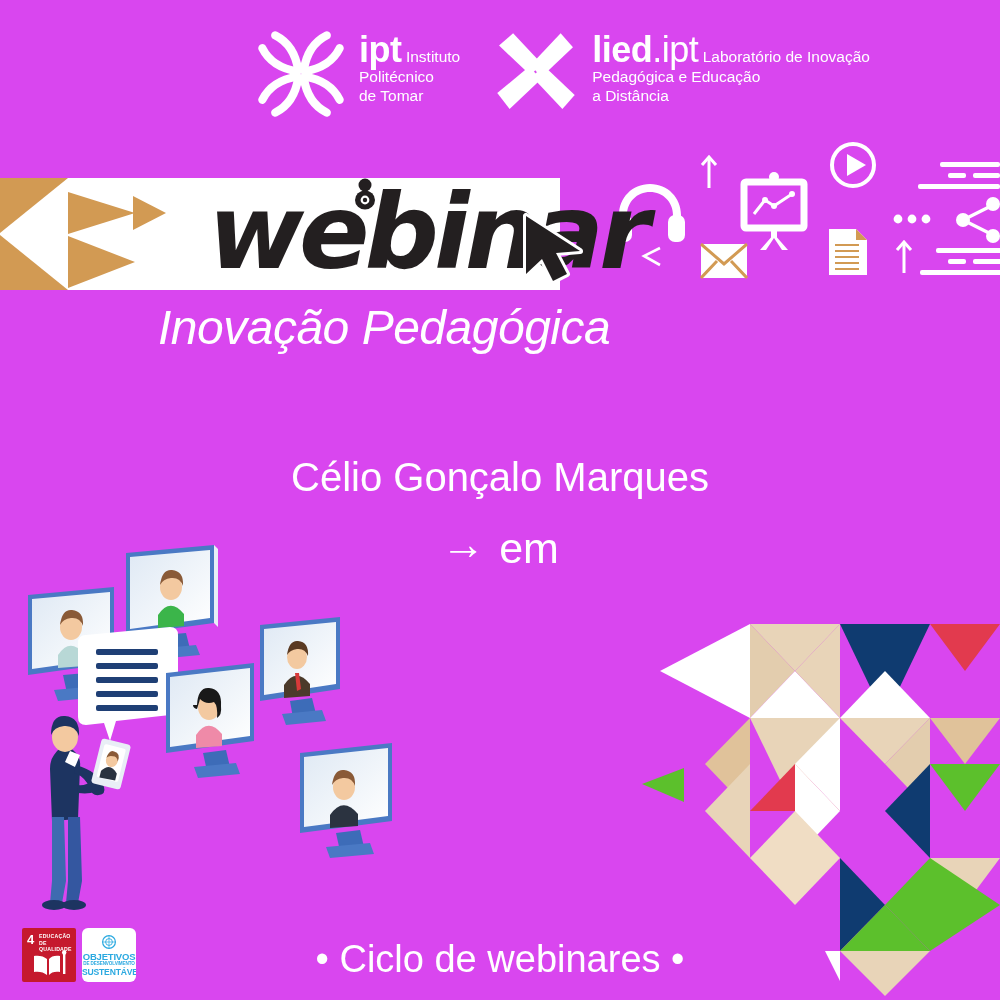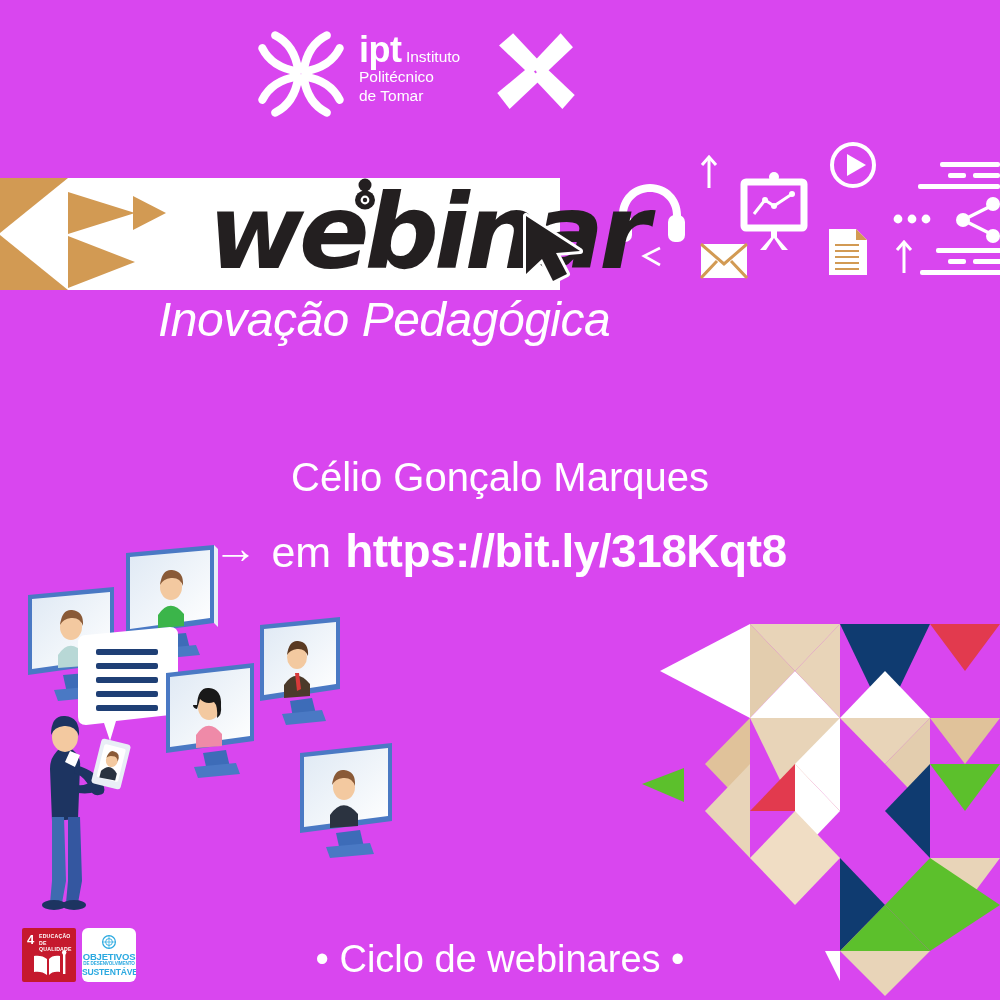--- a/index.html
+++ b/index.html
@@ -73,21 +73,21 @@
   }
   .cursor {
     position: absolute;
     left: 520px;
     top: 212px;
     z-index: 6;
   }
   .subtitle {
     position: absolute;
     left: 158px;
-    top: 292px;
+    top: 300px;
     font-size: 48px;
     font-style: italic;
     color: #ffffff;
     letter-spacing: -0.5px;
     white-space: nowrap;
   }
 
   
   .icons { position: absolute; inset: 0; pointer-events: none; }
   .icons > * { position: absolute; }
@@ -211,20 +211,28 @@
             <path d="M92 22 L78 6 L44 42 L56 56 Z"></path>
             <path d="M6 74 L20 92 L56 58 L42 44 Z"></path>
             <path d="M94 76 L80 92 L46 56 L58 42 Z"></path>
             <path d="M14 46 L30 30 L48 50 L32 66 Z" opacity="0"></path>
           </g>
           <g fill="#ffffff">
             <path d="M4 44 L20 30 L52 46 L40 60 Z" opacity="0"></path>
           </g>
         </svg>
       </span>
+      <span class="logo-text">
+        <span class="logo-title"><span>lied</span><span class="thin">.ipt</span></span>
+        <span class="logo-sub">
+          <span>Laboratório de Inovação</span><br>
+          <span>Pedagógica e Educação</span><br>
+          <span>a Distância</span>
+        </span>
+      </span>
     </div>
   </div>
 
   <div class="banner">
     <svg width="560" height="112" viewBox="0 0 560 112" style="position:absolute;left:0;top:0;">
       <polygon points="0,0 0,55 68,0" fill="#d29a53"></polygon>
       <polygon points="0,112 0,57 68,112" fill="#d29a53"></polygon>
       <polygon points="68,14 68,56 135,35" fill="#d29a53"></polygon>
       <polygon points="68,58 68,110 135,84" fill="#d29a53"></polygon>
       <polygon points="133,18 133,52 166,35" fill="#d29a53"></polygon>
@@ -357,21 +365,20 @@
         <rect x="0" y="22" width="88" height="5" rx="2"></rect>
       </svg>
     </span>
   </div>
 
   <div class="speaker">Célio Gonçalo Marques</div>
 
   <div class="urlrow">
     <span class="arrow">→</span>
     <span class="em">em</span>
-    <span class="link">https://bit.ly/318Kqt8</span>
   </div>
 
   <div class="footer">• Ciclo de webinares •</div>
 
   <div class="sdg">
     <div class="sdg-card sdg-a">
       <span class="sdg-num">4</span>
       <span class="sdg-lbl">
         <span>EDUCAÇÃO</span><br><span>DE QUALIDADE</span>
       </span>

